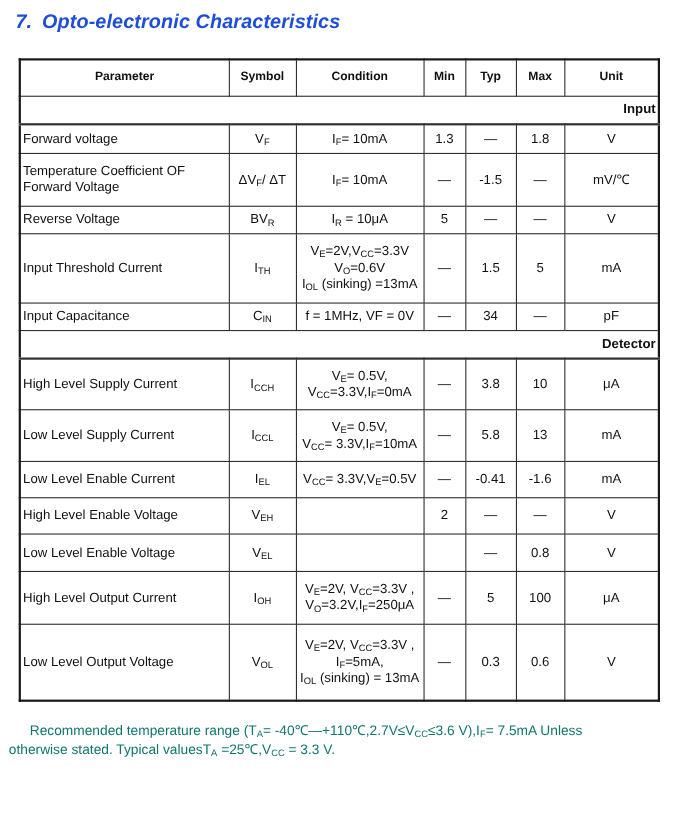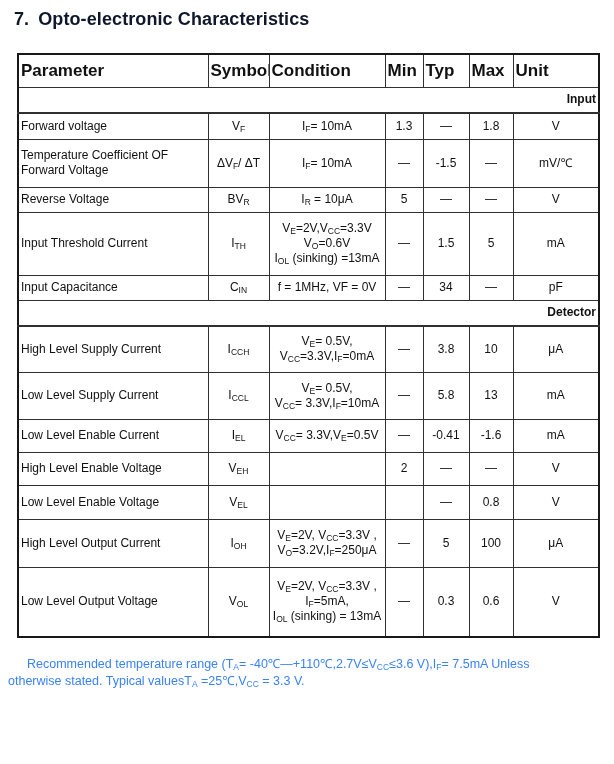--- a/index.html
+++ b/index.html
@@ -12,21 +12,22 @@
     height: 764px;
     overflow: hidden;
     font-family: "Liberation Sans", sans-serif;
     color: #111111;
   }
   .page-title {
     margin: 9px 0 0 14px;
     font-size: 18px;
     font-weight: bold;
     letter-spacing: 0.1px;
-    color: #0f172a;
+    color: #1d4ed8;
+    font-style: italic;
   }
   .page-title .title-number {
     margin-right: 9px;
   }
   table.char-table {
     border-collapse: collapse;
     table-layout: fixed;
     width: 581px;
     margin: 23px 0 0 17px;
     border: 2.5px solid #181818;
@@ -35,22 +36,22 @@
   table.char-table td {
     border: 1px solid #303030;
     padding: 0 2px;
     overflow: hidden;
     vertical-align: middle;
     font-size: 12px;
     line-height: 15px;
   }
   table.char-table th {
     font-weight: bold;
-    font-size: 17px;
-    text-align: left;
+    font-size: 11px;
+    text-align: center;
   }
   td.cell-parameter {
     text-align: left;
     padding-left: 20px;
     padding-right: 4px;
   }
   td.cell-symbol,
   td.cell-min,
   td.cell-typ,
   td.cell-max,
@@ -76,21 +77,21 @@
     line-height: 0;
     vertical-align: -2px;
     letter-spacing: 0;
   }
   .cond-line {
     white-space: nowrap;
   }
   .notes {
     margin: 17px 0 0 8px;
     font-size: 12.5px;
-    color: #3b82f6;
+    color: #0f766e;
   }
   .notes p {
     margin: 0;
     white-space: nowrap;
   }
   .note-line-1 {
     padding-left: 19px;
     margin-bottom: 0;
   }
   .note-line-2 {

